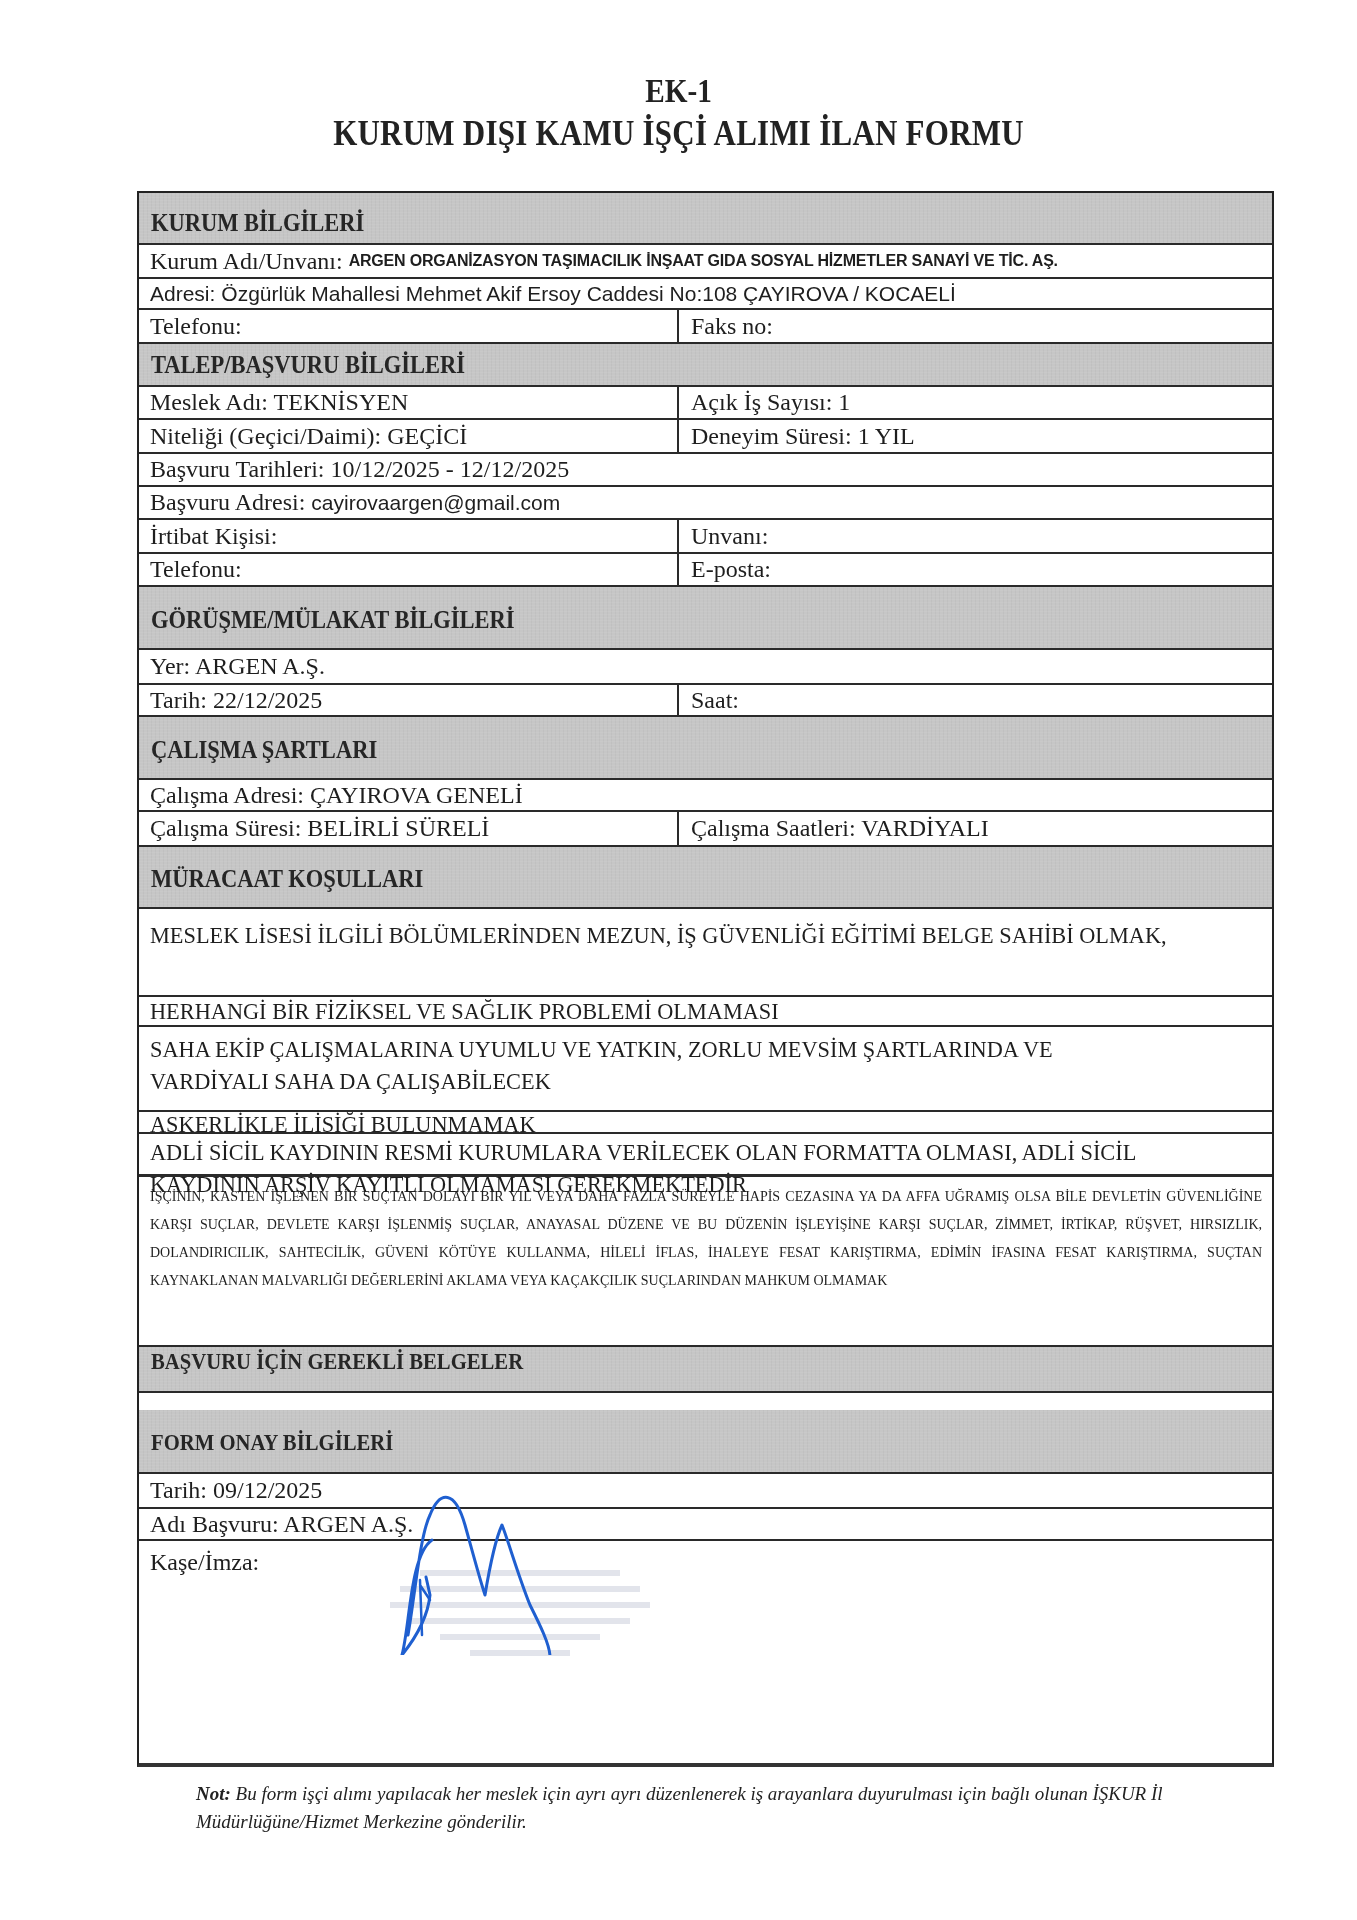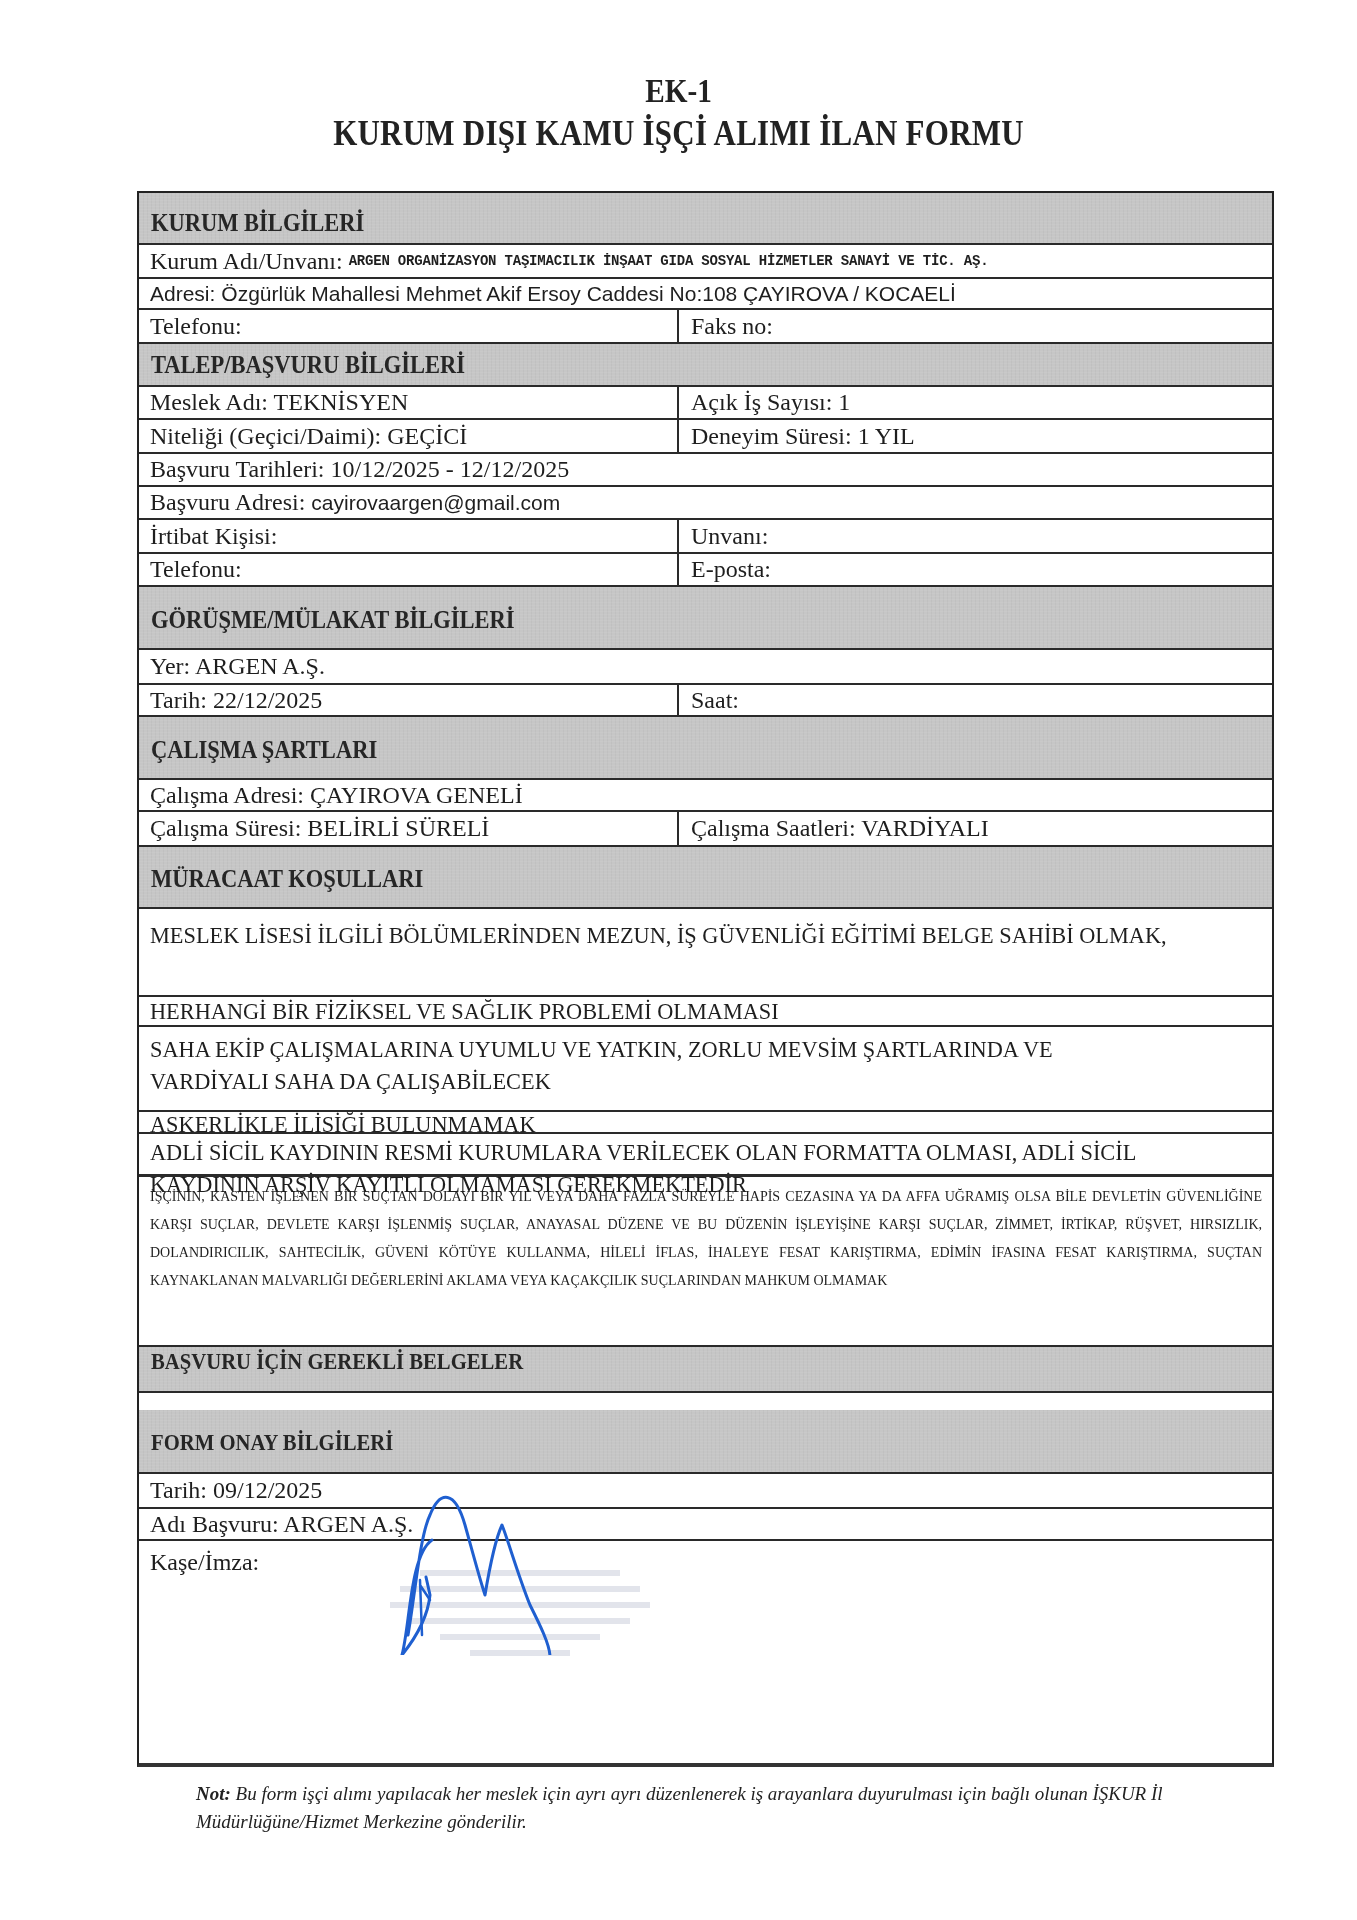--- a/index.html
+++ b/index.html
@@ -37,21 +37,21 @@
   }
   .cell {
     position:absolute; top:0; bottom:0; display:flex; align-items:center;
     font-family:"Liberation Serif", serif; font-size:24px; color:#1e1e1e;
     white-space:nowrap; padding-left:11px; box-sizing:border-box;
   }
   .cell.left { left:0; right:0; }
   .cell.half-left { left:0; width:538px; }
   .cell.half-right { left:538px; right:0; border-left:2px solid #2a2a2a; padding-left:12px; }
   .sans { font-family:"Liberation Sans", sans-serif; font-size:21px; }
-  .sans-bold { font-family:Liberation Mono, monospace; font-weight:bold; font-size:14px; letter-spacing:-0.2px; }
+  .sans-bold { font-family:Liberation Sans, sans-serif; font-weight:bold; font-size:16px; letter-spacing:-0.2px; }
   .cond {
     position:absolute; left:11px; right:14px;
     font-family:"Liberation Serif", serif; font-size:24px; line-height:32px; color:#1e1e1e;
     transform:scaleX(0.93); transform-origin:left top; white-space:normal;
   }
   .para {
     position:absolute; left:11px; right:10px; top:6px;
     font-family:"Liberation Serif", serif; font-size:14px; line-height:28px; color:#1e1e1e;
     text-align:justify; text-transform:uppercase;
   }

